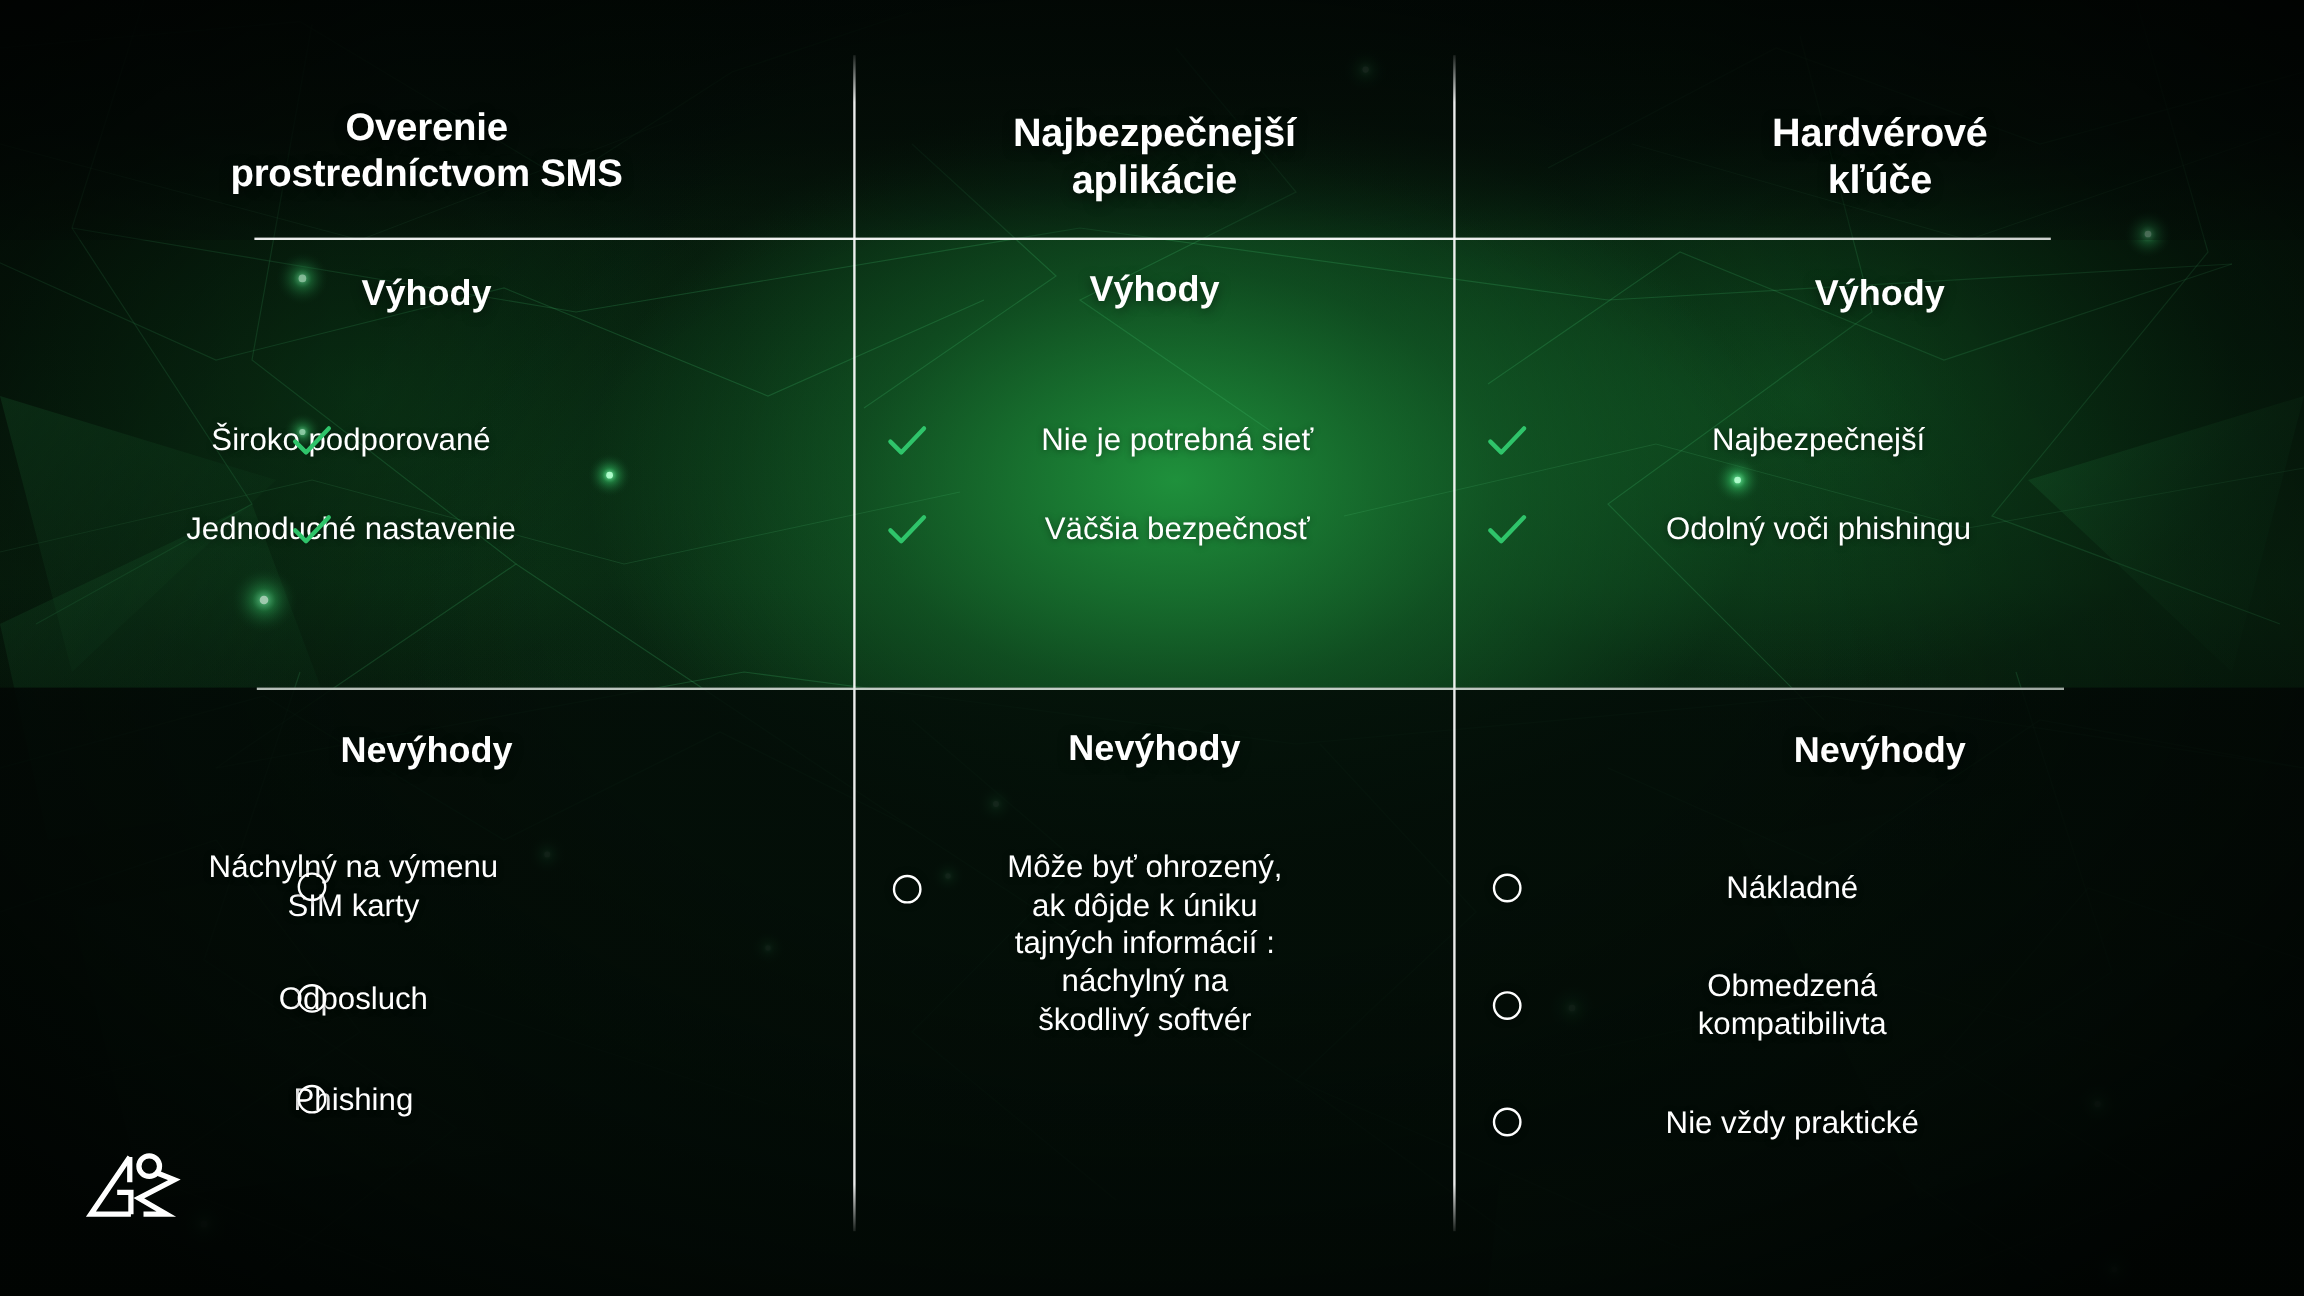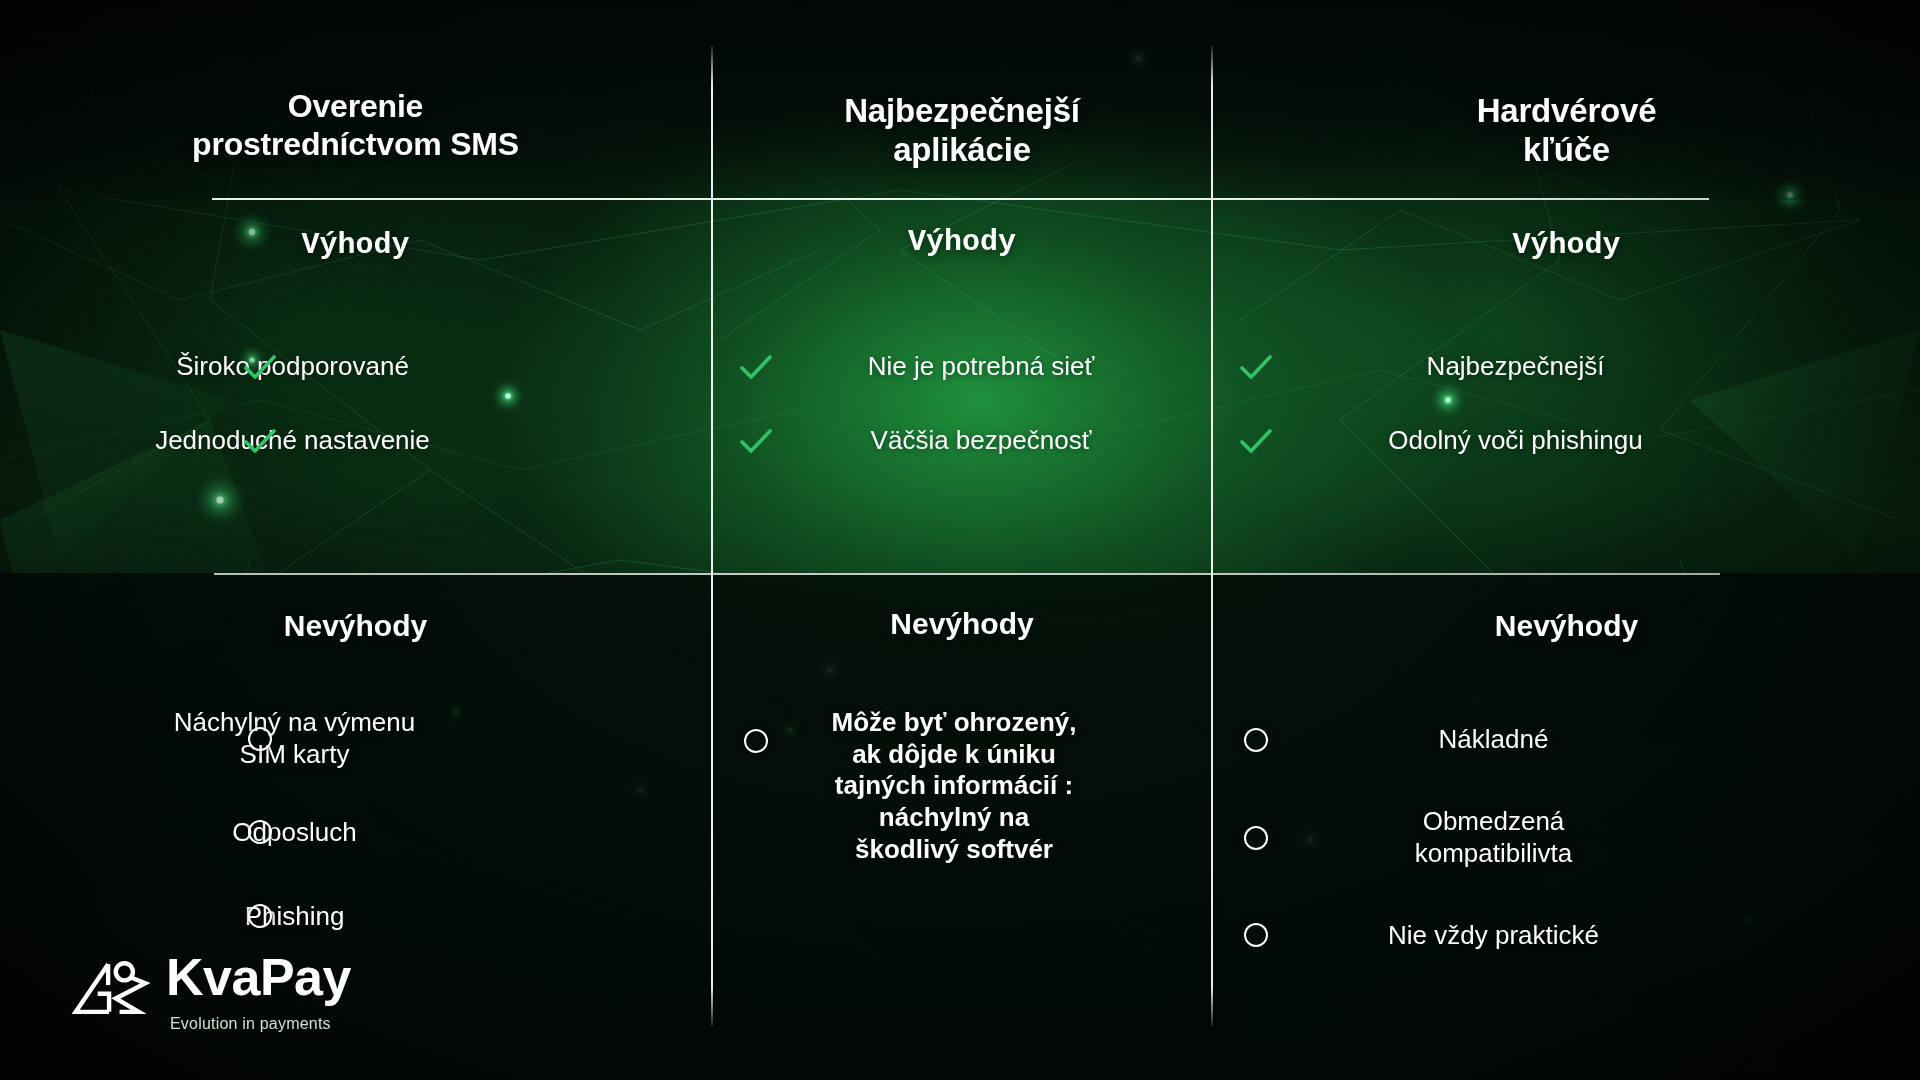--- a/index.html
+++ b/index.html
@@ -83,21 +83,21 @@
   #col-3 .col-header { top:92px; }
 
   .section-title {
     position:absolute; left:0; width:100%;
     text-align:center;
     color:#ffffff;
     font-weight:bold;
     font-size:30px;
     text-shadow:0 2px 10px rgba(0,0,0,0.5);
   }
-  .pros-title { top:228px;font-family:Liberation Mono, monospace; }
+  .pros-title { top:228px; }
   .cons-title { top:609px; }
   #col-2 .pros-title { top:225px; }
   #col-2 .cons-title { top:607px; }
   #col-3 .pros-title { top:228px; }
 
   
   .item-list { position:absolute; left:0; width:100%; }
   .item {
     position:relative;
     display:flex;
@@ -150,21 +150,21 @@
   #col-3 .cons-list { top:707px;margin-top:11px; }
 
   #col-1 .cons-list .item { margin-bottom:40px; }
   #col-2 .cons-list .item { margin-bottom:28px; }
   #col-3 .cons-list .item { margin-bottom:44px; }
 
   #col-1 .cons-list .marker { left:240px; }
   #col-1 .cons-list .txt { padding-left:74px; padding-right:196px; }
 
   #col-2 .cons-list .marker { left:23px; top:14px; }
-  #col-2 .cons-list .txt { padding-right:16px;font-weight:bold; }
+  #col-2 .cons-list .txt { padding-right:16px; }
   #col-2 .cons-list .item { align-items:flex-start; }
 
   #col-3 .cons-list .marker { left:23px; }
   #col-3 .cons-list .txt { padding-left:50px; padding-right:196px; }
 
   
   #logo-block {
     position:absolute; left:70px; top:952px;
     display:flex; align-items:flex-start;
   }
@@ -439,19 +439,15 @@
       <svg viewBox="0 0 86 66">
         <g fill="none" stroke="#ffffff" stroke-width="4.6" stroke-linejoin="miter" stroke-linecap="butt">
           <path d="M40 8 L6 58 L41 58"></path>
           <path d="M29 39 L41 39 L41 58"></path>
           <path d="M40 8 L40 30"></path>
           <circle cx="57" cy="16" r="9"></circle>
           <path d="M64 22 L79 28 L48 44 L72 58 L52 58"></path>
         </g>
       </svg>
     </div>
-    <div id="logo-text-wrap">
-      <div id="logo-wordmark">KvaPay</div>
-      <div id="logo-tagline">Evolution in payments</div>
-    </div>
   </div>
 
 </div>
 
 </body></html>

